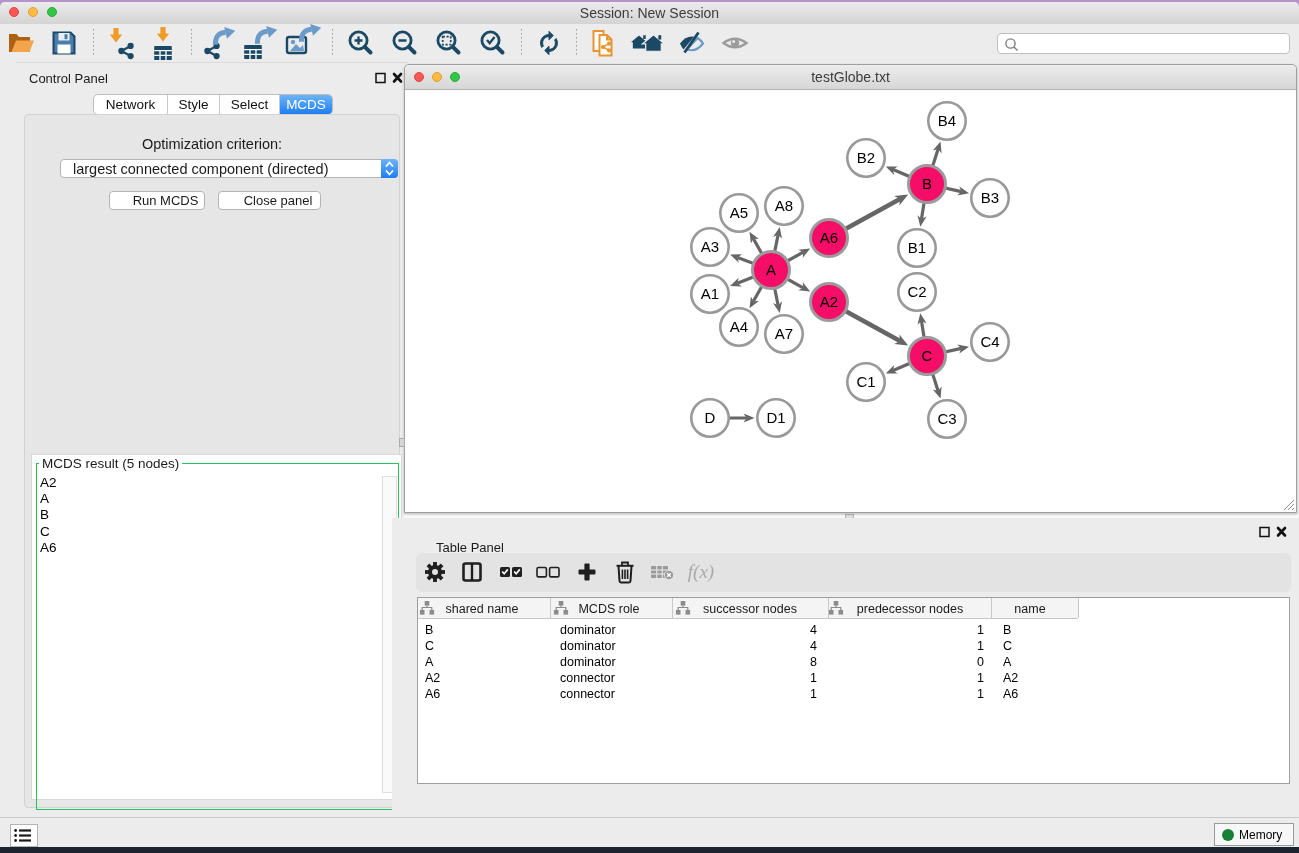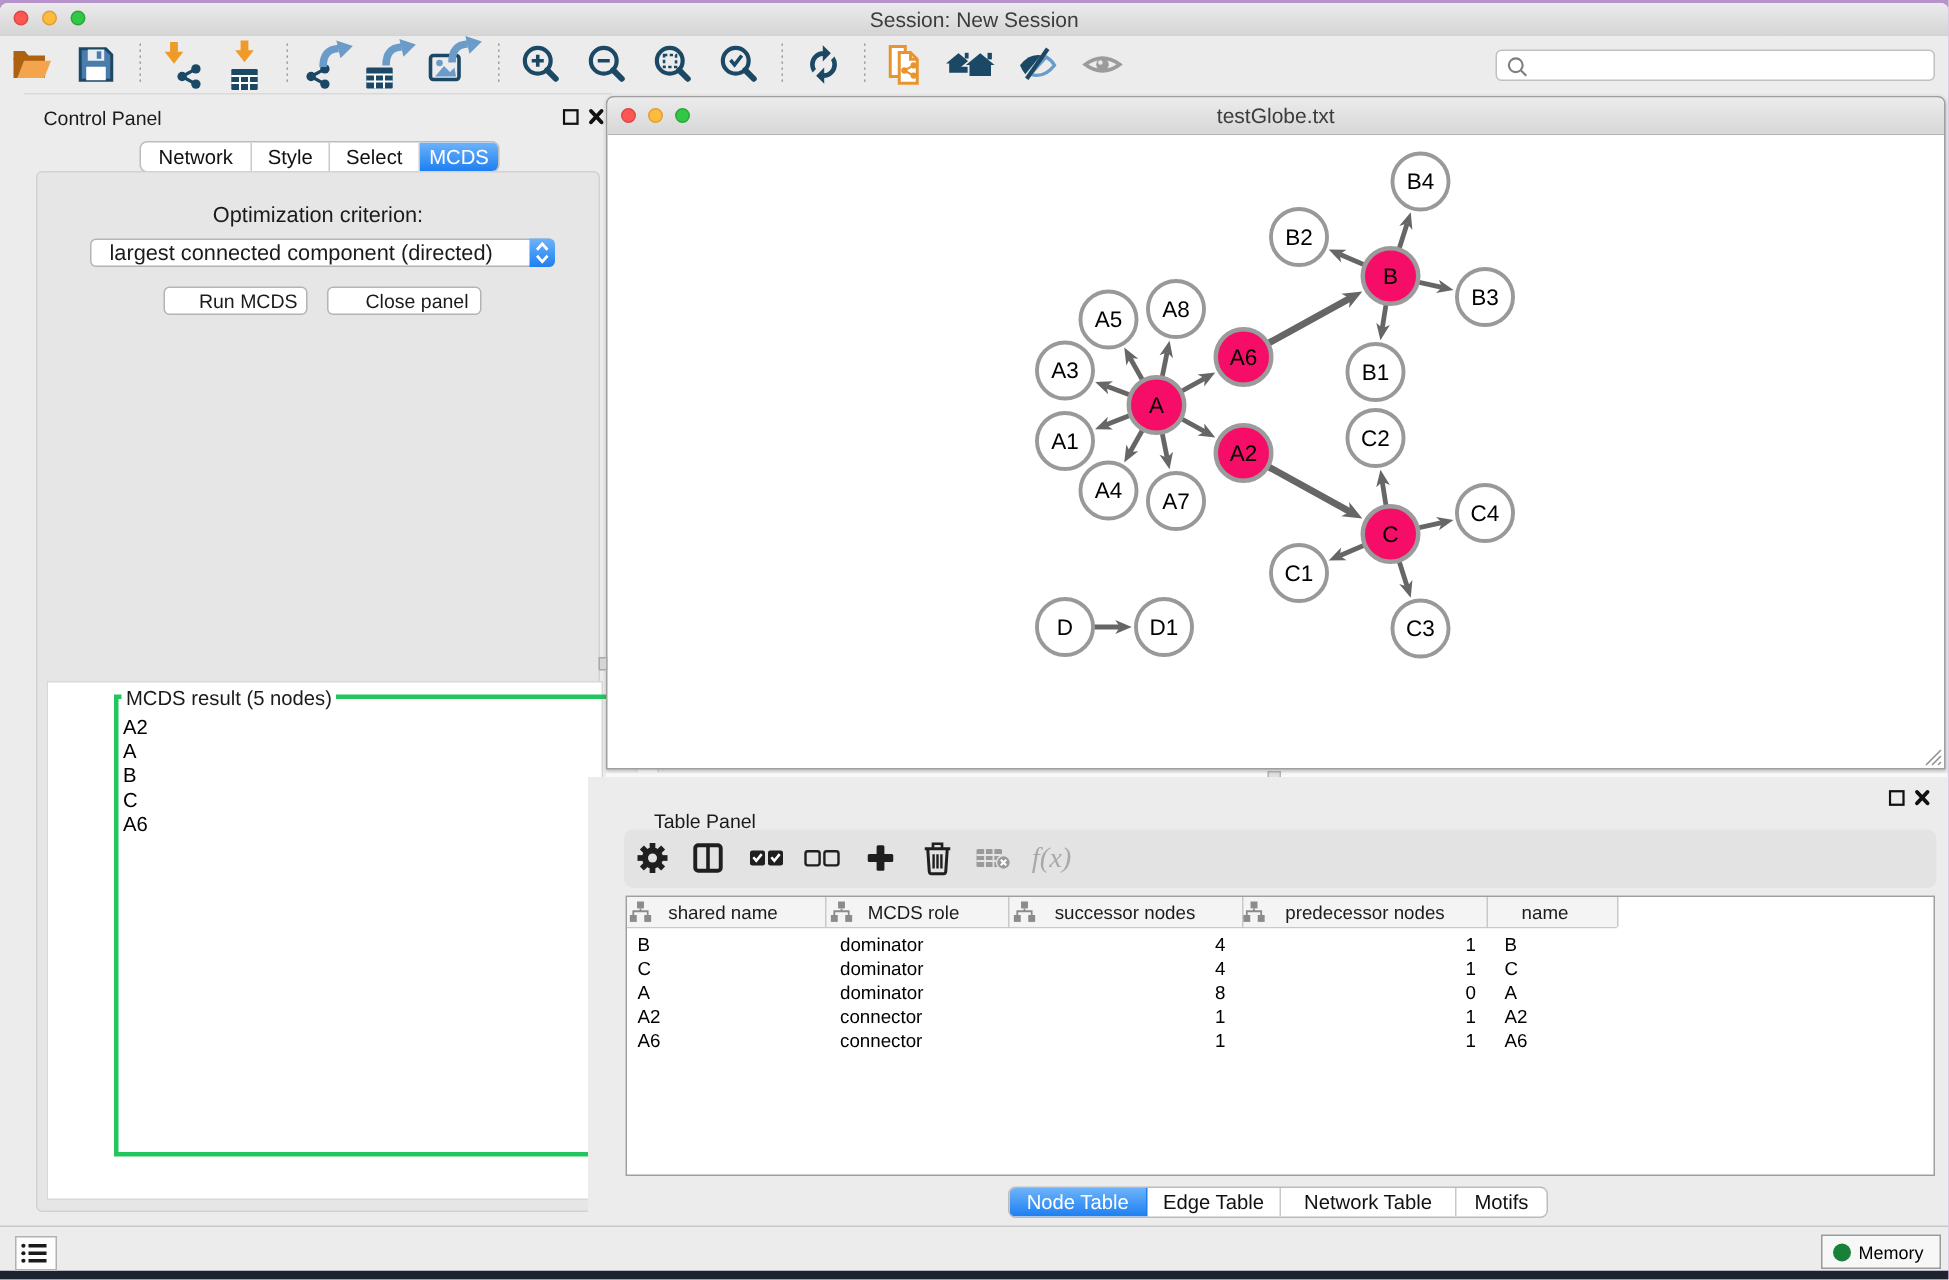--- a/index.html
+++ b/index.html
@@ -29,32 +29,32 @@
   .seg { position:absolute; display:flex; background:#fff; border:1px solid #bcbcbc;
     border-radius:5px; overflow:hidden; }
   .seg div { font-size:13.5px; color:#111; text-align:center; line-height:19px;
     border-right:1px solid #c9c9c9; }
   .seg div:last-child { border-right:none; }
   .seg div.sel { background:linear-gradient(#6db3fa,#1d7ff2); color:#fff; border-right-color:#1d7ff2; }
   #cpinner { position:absolute; left:8px; top:51px; width:376px; height:694px;
     background:#e6e6e6; border:1px solid #d2d2d2; border-radius:4px; }
   #optlabel { position:absolute; left:0; top:21px; width:100%; text-align:center;
     font-size:14.5px; color:#1b1b1b; }
-  #dropdown { position:absolute; left:35px; top:44px; width:310px; height:19px;
+  #dropdown { position:absolute; left:35px; top:44px; width:338px; height:19px;
     background:#fff; border:1px solid #b4b4b4; border-radius:4px; }
   #dropdown .txt { position:absolute; left:12px; top:1px; font-size:14.5px; color:#1b1b1b; }
   #dropdown .step { position:absolute; right:-1px; top:-1px; width:17px; height:19px;
     background:linear-gradient(#6db3fa,#1d7ff2); border-radius:0 4px 4px 0; }
   .btn { position:absolute; height:19px; background:#fff; border:1px solid #b4b4b4;
     border-radius:4px; font-size:13px; color:#1b1b1b; text-align:center; line-height:17px;padding-left:17px; }
   
   #mcdsbox { position:absolute; left:6px; top:339px; width:371px; height:346px;
     background:#fff; border:1px solid #d8d8d8; }
-  #mcdsgroup { position:absolute; left:4px; top:8px; width:363px; height:308px;
-    border:3px solid #22c55e;margin-left:40px; }
+  #mcdsgroup { position:absolute; left:4px; top:8px; width:363px; height:347px;
+    border:1px solid #22c55e; }
   #mcdslabel { position:absolute; left:2px; top:-8px; background:#fff; padding:0 3px;
     font-size:13.5px; color:#1b1b1b; }
   #mcdslist { position:absolute; left:3px; top:11px; font-size:13.5px; color:#000; line-height:16.2px; }
   #mcdsscroll { position:absolute; left:345px; top:12px; width:15px; height:317px;
     background:#fafafa; border:1px solid #e0e0e0; }
   
   #netwin { position:absolute; left:404px; top:62px; width:893px; height:449px;
     background:#fff; border:1px solid #9f9f9f; border-radius:5px 5px 0 0;
     box-shadow:0 1px 3px rgba(0,0,0,0.2); }
   #nettitle { position:absolute; left:0; top:0; width:100%; height:25px;
@@ -466,26 +466,20 @@
         <div class="trow" style="left:142px;top:72px;">connector</div>
         <div class="trow" style="left:254px;top:72px;width:145px;text-align:right;">1</div>
         <div class="trow" style="left:410px;top:72px;width:156px;text-align:right;">1</div>
         <div class="trow" style="left:585px;top:72px;">A2</div>
         <div class="trow" style="left:7px;top:88px;">A6</div>
         <div class="trow" style="left:142px;top:88px;">connector</div>
         <div class="trow" style="left:254px;top:88px;width:145px;text-align:right;">1</div>
         <div class="trow" style="left:410px;top:88px;width:156px;text-align:right;">1</div>
         <div class="trow" style="left:585px;top:88px;">A6</div>
       </div>
-    <div class="seg" style="left:280px; top:273px;">
-      <div class="sel" style="width:92px;">Node Table</div>
-      <div style="width:89px;">Edge Table</div>
-      <div style="width:117px;">Network Table</div>
-      <div style="width:60px;">Motifs</div>
-    </div>
   </div>
   <div id="statusbar">
       <div style="position:absolute;left:10px;top:6px;width:28px;height:23px;background:#fdfdfd;border:1px solid #b2b2b2;"><svg width="26" height="21">
           <g stroke="#1a1a1a" stroke-width="2.2">
             <line x1="8" y1="5.5" x2="20" y2="5.5"></line>
             <line x1="8" y1="10.5" x2="20" y2="10.5"></line>
             <line x1="8" y1="15.5" x2="20" y2="15.5"></line>
           </g>
           <g fill="#1a1a1a">
             <circle cx="4.6" cy="5.5" r="1.4"></circle>

